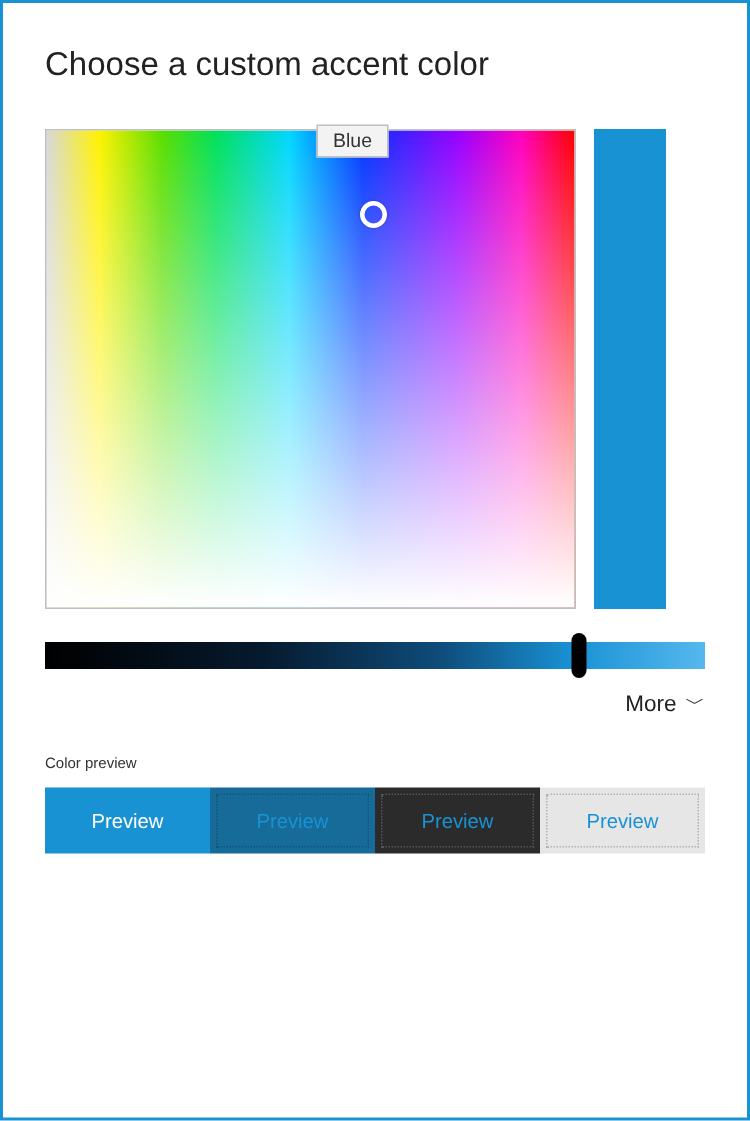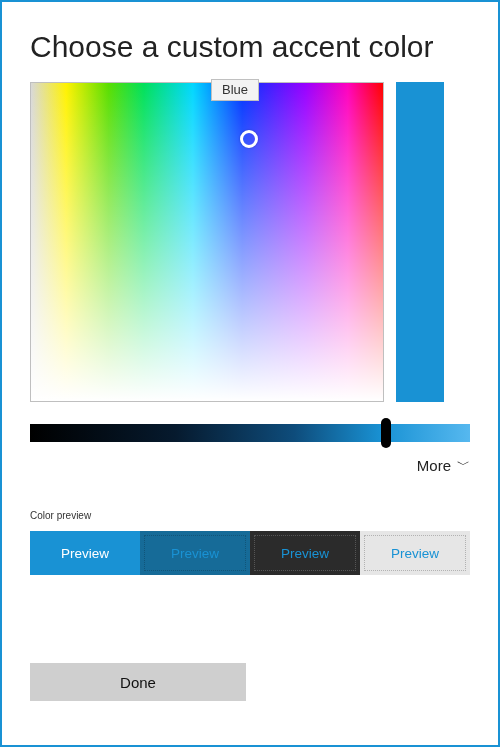--- a/index.html
+++ b/index.html
@@ -6,23 +6,23 @@
   body {
     font-family: "Segoe UI", -apple-system, sans-serif;
     background: #fff;
     width: 500px;
     height: 747px;
     border: 2px solid #1992d4;
     padding: 28px 28px 20px 28px;
     color: #1a1a1a;
   }
   .title {
-    font-size: 30px;
+    font-size: 22px;
     font-weight: 400;
-    margin-bottom: 18px;
+    margin-bottom: 30px;
     color: #222;
   }
   .picker-row {
     display: flex;
     gap: 12px;
     margin-bottom: 22px;
   }
   .color-field {
     position: relative;
     width: 354px;
@@ -83,21 +83,21 @@
     border-radius: 5px;
     transform: translateX(-50%);
   }
   .more-row {
     display: flex;
     justify-content: flex-end;
     align-items: center;
     gap: 6px;
     font-size: 15px;
     color: #222;
-    margin-bottom: 36px;
+    margin-bottom: 26px;
     cursor: pointer;
     user-select: none;
   }
   .chev {
     font-size: 13px;
     display: inline-block;
     transform: translateY(0px);
   }
   .preview-label {
     font-size: 10px;
@@ -179,14 +179,13 @@
     </div>
   <div class="pv pv-c">
       <span>Preview</span>
     </div>
   <div class="pv pv-d">
       <span>Preview</span>
     </div>
 </div>
 
 <div class="buttons">
-  <button class="btn">Done</button>
 </div>
 
 </body></html>

